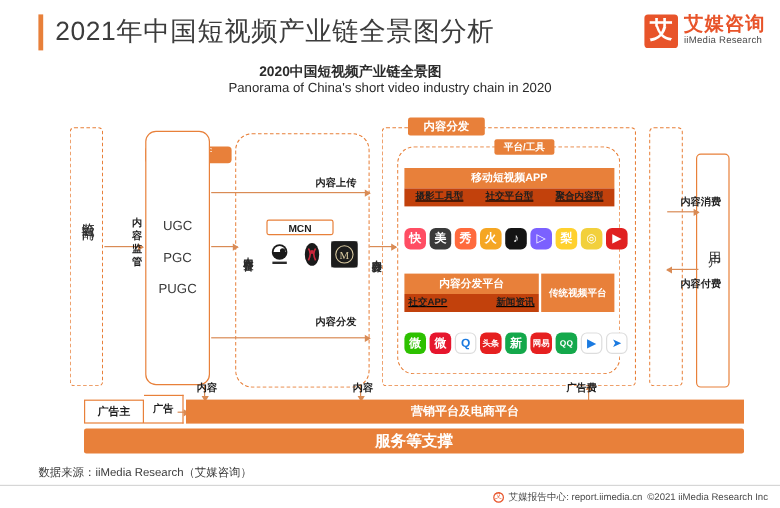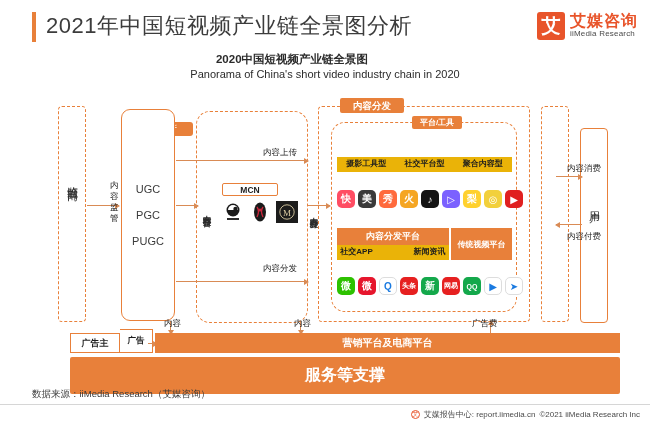--- a/index.html
+++ b/index.html
@@ -38,21 +38,21 @@
     font-size:11px; color:#2b2b2b;
   }
 
   
   .dash-box { position:absolute; border:1.4px dashed #e8803a; border-radius:4px; }
   .dashdot-box { position:absolute; border:1.3px dashed #e8803a; border-radius:14px; }
   .vlabel {
     writing-mode: vertical-rl; text-orientation: upright;
     font-size:11px; color:#2b2b2b; letter-spacing:1px; line-height:1;
   }
-  .lbl { position:absolute; font-size:8.5px; color:#1d1d1d; font-weight:normal; white-space:nowrap;padding-left:20px; }
+  .lbl { position:absolute; font-size:8.5px; color:#1d1d1d; font-weight:bold; white-space:nowrap;padding-left:20px; }
   .arrow-h { position:absolute; height:1.2px; background:#d98b55; }
   .arrow-h::after {
     content:''; position:absolute; right:-1px; top:-2.4px;
     border-left:5px solid #d98b55; border-top:3px solid transparent; border-bottom:3px solid transparent;
   }
   .arrow-h.rev::after { content:none; }
   .arrow-h.rev::before {
     content:''; position:absolute; left:-1px; top:-2.4px;
     border-right:5px solid #d98b55; border-top:3px solid transparent; border-bottom:3px solid transparent;
   }
@@ -101,21 +101,21 @@
   #plat-tab {
     position:absolute; left:412px; top:116px; width:50px; height:13px;
     background:#e8803a; color:#fff; font-size:8px; font-weight:bold;
     line-height:13px; text-align:center; border-radius:2px;
   }
   .grp-head {
     position:absolute; background:#e8803a; color:#fff; font-weight:bold;
     font-size:9px; text-align:center; display:flex; align-items:center; justify-content:center;
   }
   .grp-sub {
-    position:absolute; background:#eab308; display:flex;
+    position:absolute; background:#c2410c; display:flex;text-decoration:underline;
   }
   .grp-sub div {
     flex:1; text-align:center; font-size:8px; color:#1d1d1d; font-weight:bold;
     line-height:14px;
   }
   .icon-row { position:absolute; display:flex; gap:3px; }
   .app-ic { width:18px; height:18px; border-radius:5px; position:relative; overflow:hidden; }
   .app-ic .g { position:absolute; inset:0; display:flex; align-items:center; justify-content:center;
     font-size:10px; color:#fff; font-weight:bold; }
 
@@ -130,21 +130,21 @@
     display:flex; align-items:center; justify-content:center;
     font-size:9px; font-weight:bold; color:#1d1d1d;
   }
   #ad-label {
     position:absolute; left:120px; top:329px; width:33px; height:24px;
     border:1.1px solid #e8803a; border-left:none; background:#fff;
     display:flex; align-items:center; justify-content:center;
     font-size:8.5px; font-weight:bold; color:#1d1d1d;
   }
   #mkt-bar { left:155px; top:333px; width:465px; height:20px; font-size:10px; }
-  #svc-bar { left:70px; top:357px; width:550px; height:37px; font-size:16px; border-radius:2px; }
+  #svc-bar { left:70px; top:357px; width:550px; height:21px; font-size:13px; border-radius:2px; }
 
   
   .src {
     position:absolute; left:32px; top:388px; font-size:9.5px; color:#3a3a3a;
   }
   .rule { position:absolute; left:0; top:404px; width:650px; height:1px; background:#d6d6d6; }
   .foot {
     position:absolute; right:10px; top:409px; font-size:8px; color:#4a4a4a;
     display:flex; align-items:center; gap:4px;
   }
@@ -230,20 +230,21 @@
   <div style="position:absolute; left:310px; top:200px;">
     <span class="vlabel" style="font-size:8.5px; font-weight:bold;">内容分发</span>
   </div>
 
   <div class="dash-box" style="left:318px; top:106px; width:212px; height:216px;"></div>
   <div id="dist-tab">内容分发</div>
 
   <div class="dashdot-box" style="left:331px; top:122px; width:186px; height:190px;"></div>
   <div id="plat-tab">平台/工具</div>
 
+  <div class="grp-head" style="left:337px; top:140px; width:175px; height:17px;">移动短视频APP</div>
   <div class="grp-sub" style="left:337px; top:157px; width:175px; height:15px;">
     <div>摄影工具型</div>
     <div>社交平台型</div>
     <div>聚合内容型</div>
   </div>
   <div class="icon-row" style="left:337px; top:190px;" id="icons-g1">
       <div class="app-ic" style="background: rgb(255, 77, 99);">
         <span class="g">快</span>
       </div>
       <div class="app-ic" style="background: rgb(58, 58, 58);">

